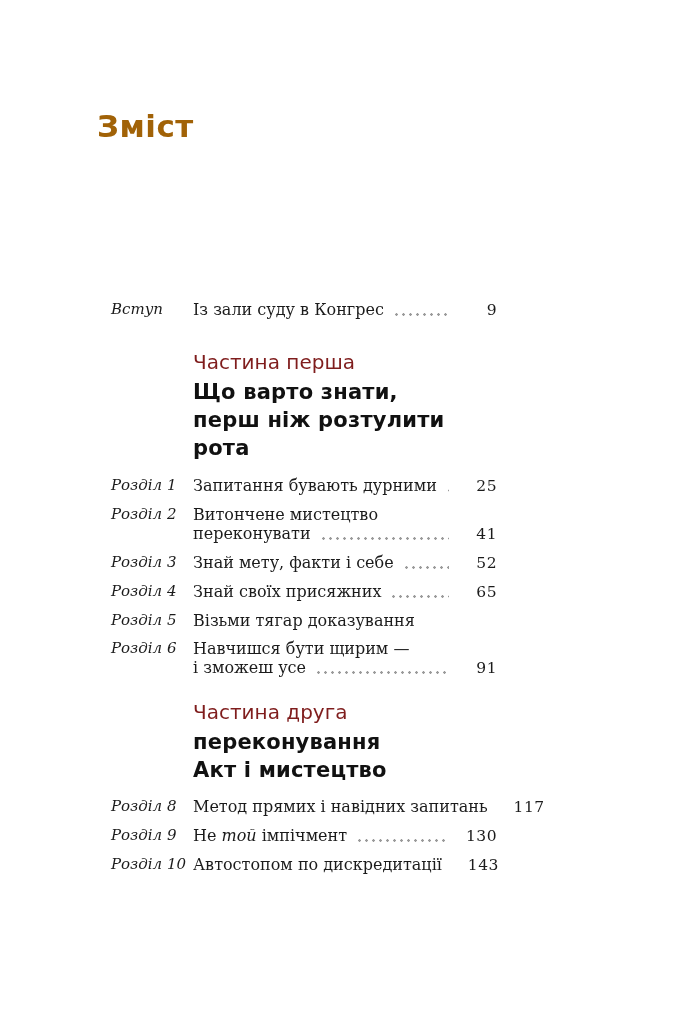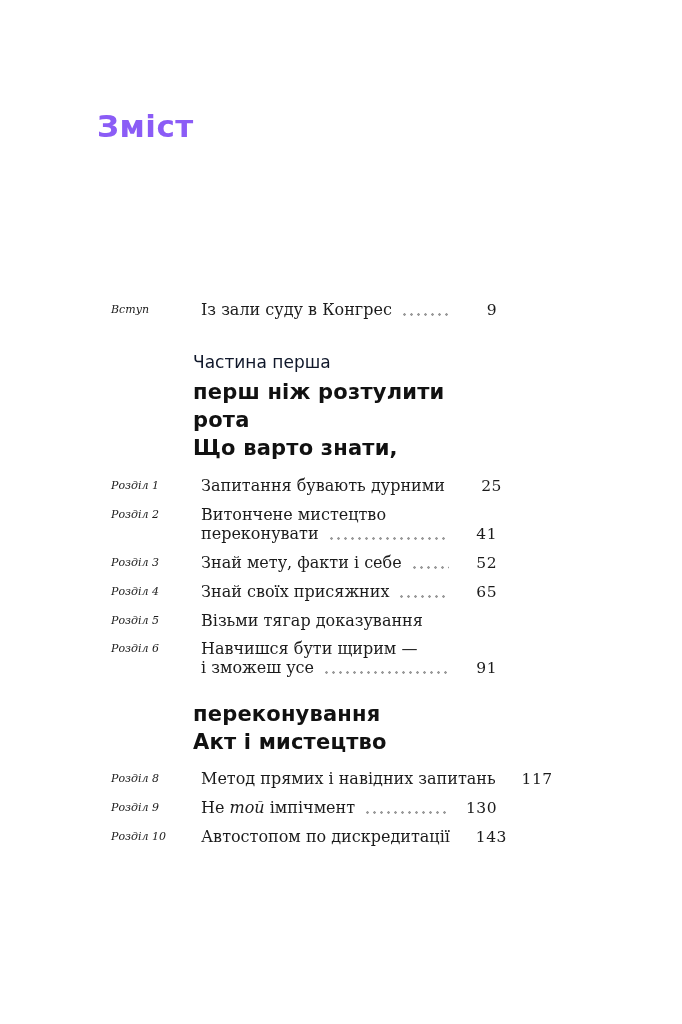--- a/index.html
+++ b/index.html
@@ -17,46 +17,45 @@
     font-family: "DejaVu Serif", serif;
   }
   .page-title {
     position: absolute;
     left: 97px;
     top: 108px;
     font-family: "DejaVu Sans", sans-serif;
     font-weight: bold;
     font-size: 31px;
     letter-spacing: 0.5px;
-    color: #8b5cf6;
+    color: #a16207;
   }
   .toc {
     position: absolute;
     left: 111px;
     top: 300px;
     width: 386px; 
   }
   .entry {
     display: flex;
     margin-bottom: 9px;
   }
   .entry-label {
     width: 82px;
     flex-shrink: 0;
     font-style: italic;
-    font-size: 11px;
+    font-size: 15px;
     line-height: 19px;
     color: #1b1b1b;
   }
   .entry-body {
     flex: 1;
     min-width: 0;
     display: flex;
     flex-direction: column;
-    margin-left: 8px;
   }
   .entry-line {
     display: flex;
     align-items: baseline;
     font-size: 16px;
     line-height: 19px;
   }
   .entry-title { white-space: nowrap; }
   .em-word { font-style: italic; }
   .leader {
@@ -78,24 +77,24 @@
     letter-spacing: 0.5px;
     color: #1b1b1b;
     font-variant-numeric: oldstyle-nums;
   }
   .part {
     margin: 30px 0 14px 82px;
     font-family: "DejaVu Sans", sans-serif;
   }
   .part.second { margin-top: 22px; margin-bottom: 13px; }
   .part-kicker {
-    font-size: 17px;
+    font-size: 20px;
     line-height: 24px;
     margin-bottom: 4px;
-    color: #0f172a;
+    color: #7f1d1d;
   }
   .part-title {
     font-weight: bold;
     font-size: 21px;
     line-height: 28px;
     color: #111111;
     letter-spacing: 0.2px;
   }
 </style>
 </head>
@@ -113,22 +112,22 @@
         <div class="entry-line">
           <span class="entry-title">Із зали суду в Конгрес</span>
           <span class="leader"></span>
           <span class="pagenum">9</span>
         </div>
       </div>
     </div>
 
     <div class="part">
       <div class="part-kicker">Частина перша</div>
+      <div class="part-title">Що варто знати,</div>
       <div class="part-title">перш ніж розтулити рота</div>
-      <div class="part-title">Що варто знати,</div>
     </div>
 
     <div class="entry">
       <div class="entry-label">Розділ 1</div>
       <div class="entry-body">
         <div class="entry-line">
           <span class="entry-title">Запитання бувають дурними</span>
           <span class="leader"></span>
           <span class="pagenum">25</span>
         </div>
@@ -188,20 +187,21 @@
         </div>
         <div class="entry-line">
           <span class="entry-title">і зможеш усе</span>
           <span class="leader"></span>
           <span class="pagenum">91</span>
         </div>
       </div>
     </div>
 
     <div class="part second">
+      <div class="part-kicker">Частина друга</div>
       <div class="part-title">переконування</div>
       <div class="part-title">Акт і мистецтво</div>
     </div>
 
 
     <div class="entry">
       <div class="entry-label">Розділ 8</div>
       <div class="entry-body">
         <div class="entry-line">
           <span class="entry-title">Метод прямих і навідних запитань</span>

